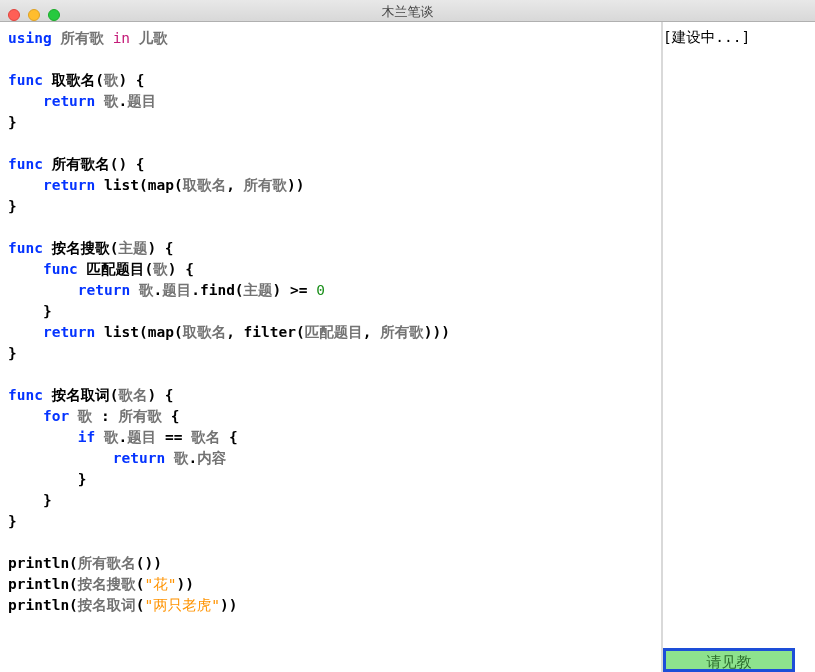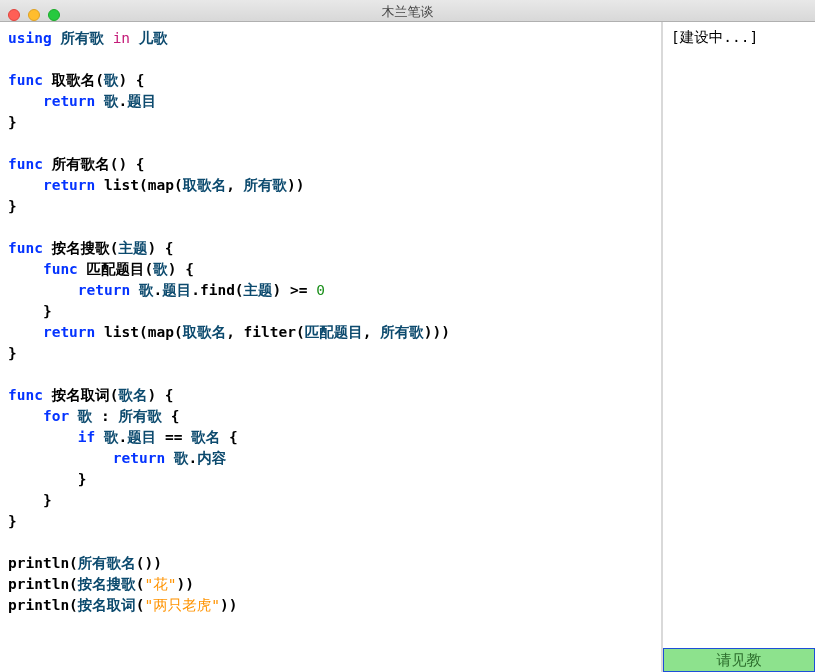--- a/index.html
+++ b/index.html
@@ -63,45 +63,45 @@
       border-right: 1px solid #d9d9d9;
     }
     .sidebar {
       flex: 1;
       height: 100%;
       background: #ffffff;
       position: relative;
       border-left: 1px solid #d9d9d9;
     }
     .sidebar-content {
-      padding: 6px 8px;
+      padding: 6px 0;
       font-family: Menlo, Monaco, Consolas, monospace;
       font-size: 14.5px;
       color: #000;
     }
     .sidebar-button {
       position: absolute;
       bottom: 0;
       left: 0;
-      width: 152px;
+      width: 132px;
       height: 24px;
       background: #8de28d;
-      border: 1px solid #1d4ed8;
+      border: 3px solid #1d4ed8;
       color: #2c6d2c;
       font-size: 15px;
       text-align: center;
       line-height: 22px;
       cursor: pointer;
     }
     .kw { color: #0433ff; font-weight: bold; }
     .fn { color: #000; font-weight: bold; }
     .str { color: #ff9300; }
     .num { color: #1a8f1a; }
     .op { color: #000; font-weight: bold; }
-    .id { color: #0c4a6e; font-weight: bold; }
+    .id { color: #737373; font-weight: bold; }
     .mod { color: #c41a78; font-weight: normal; }
     .punct { color: #000; font-weight: bold; }
     .codeline { display: block; }
   </style>
 </head>
 <body>
 
 <div class="titlebar">
   <div class="traffic-lights">
     <div class="traffic-light tl-close"></div>

